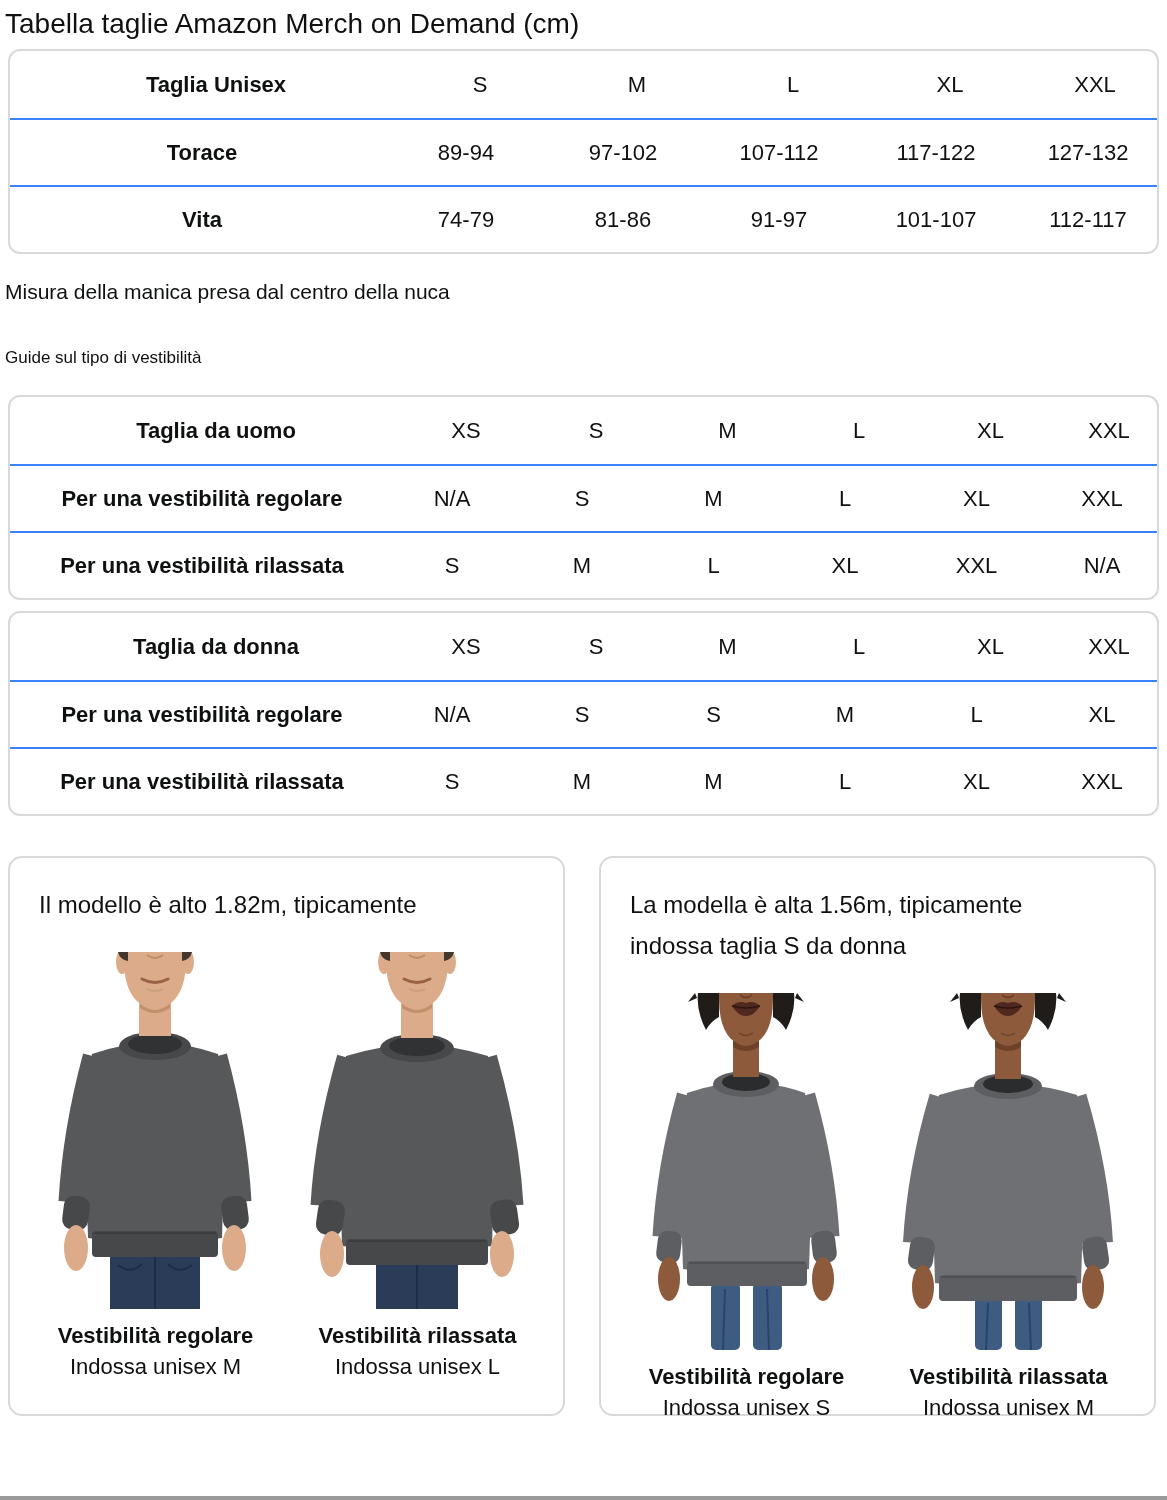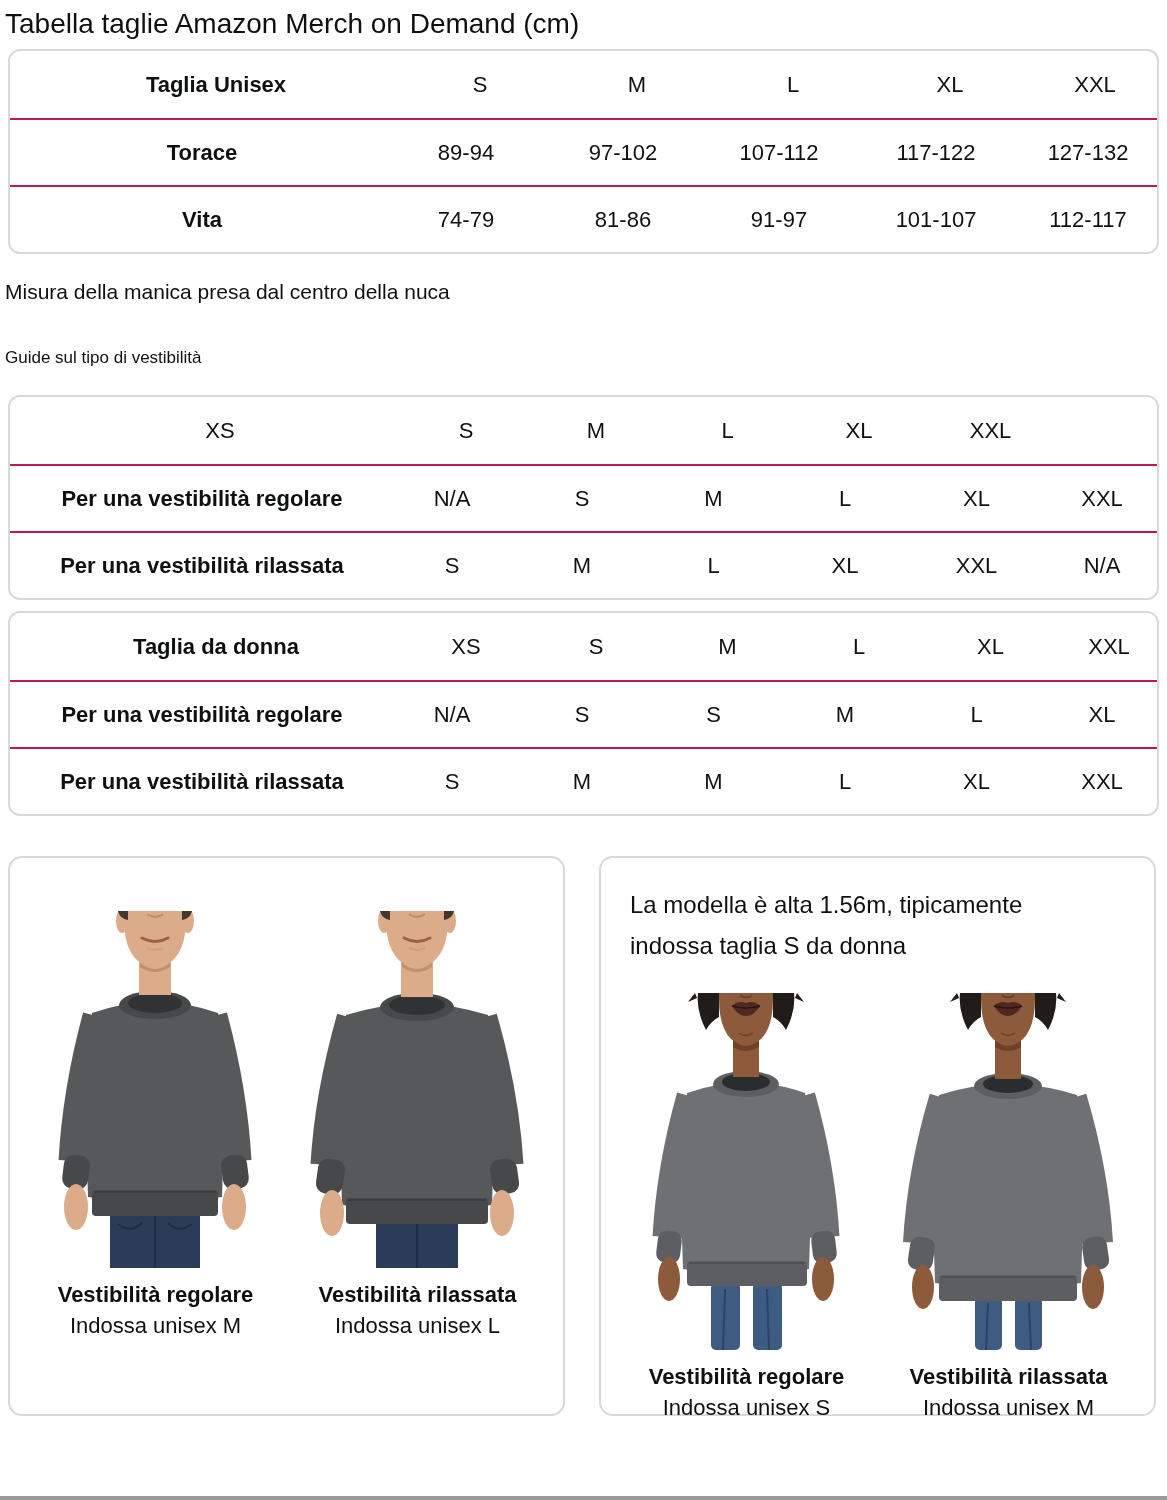--- a/index.html
+++ b/index.html
@@ -25,21 +25,21 @@
     background: #fff;
     text-align: center;
   }
   .trow {
     display: grid;
     align-items: center;
     height: 67px;
     padding-left: 25px;
     font-size: 22px;
   }
-  .trow + .trow { border-top: 2px solid #be185d; padding-left: 11px; }
+  .trow + .trow { border-top: 2px solid #3b82f6; padding-left: 11px; }
   .t1 .trow { grid-template-columns: 362px 158px 156px 156px 158px 1fr; }
   .t6 .trow { grid-template-columns: 362px 130px 130px 133px 130px 133px 1fr; }
   .lbl { font-weight: 700; }
   .val { padding-left: 8px; font-weight: 400; }
 
   .sleeve-note { font-size: 21px; line-height: 24px; margin: 26px 0 0 5px; font-weight: 400; }
   .section-heading { font-size: 17px; line-height: 28px; font-weight: 400; margin: 40px 0 23px 5px; }
   .mt36 { }
 
   
@@ -112,20 +112,21 @@
       <div class="val">112-117</div>
     </div>
   </div>
 
   <div class="sleeve-note">Misura della manica presa dal centro della nuca</div>
 
   <div class="section-heading">Guide sul tipo di vestibilità</div>
 
   <div class="table-card t6">
     <div class="trow">
+      <div class="lbl">Taglia da uomo</div>
       <div class="val">XS</div>
       <div class="val">S</div>
       <div class="val">M</div>
       <div class="val">L</div>
       <div class="val">XL</div>
       <div class="val">XXL</div>
     </div>
     <div class="trow">
       <div class="lbl">Per una vestibilità regolare</div>
       <div class="val">N/A</div>
@@ -173,20 +174,21 @@
       <div class="val">L</div>
       <div class="val">XL</div>
       <div class="val">XXL</div>
     </div>
   </div>
 
   <div class="cards-row">
 
     <div class="model-card">
       <div class="card-title">
+        <div>Il modello è alto 1.82m, tipicamente</div>
       </div>
       <div class="figures">
         <div class="fig m">
           <svg viewBox="0 0 243 357">
             <g>
               <rect class="jean" x="76" y="298" width="90" height="59"></rect>
               <rect x="76" y="298" width="90" height="7" fill="#223450"></rect>
               <line x1="121" y1="305" x2="121" y2="357" stroke="#1d2d47" stroke-width="2"></line>
               <path d="M84,313 Q97,323 108,312" stroke="#1d2d47" stroke-width="2" fill="none"></path>
               <path d="M158,313 Q145,323 134,312" stroke="#1d2d47" stroke-width="2" fill="none"></path>

